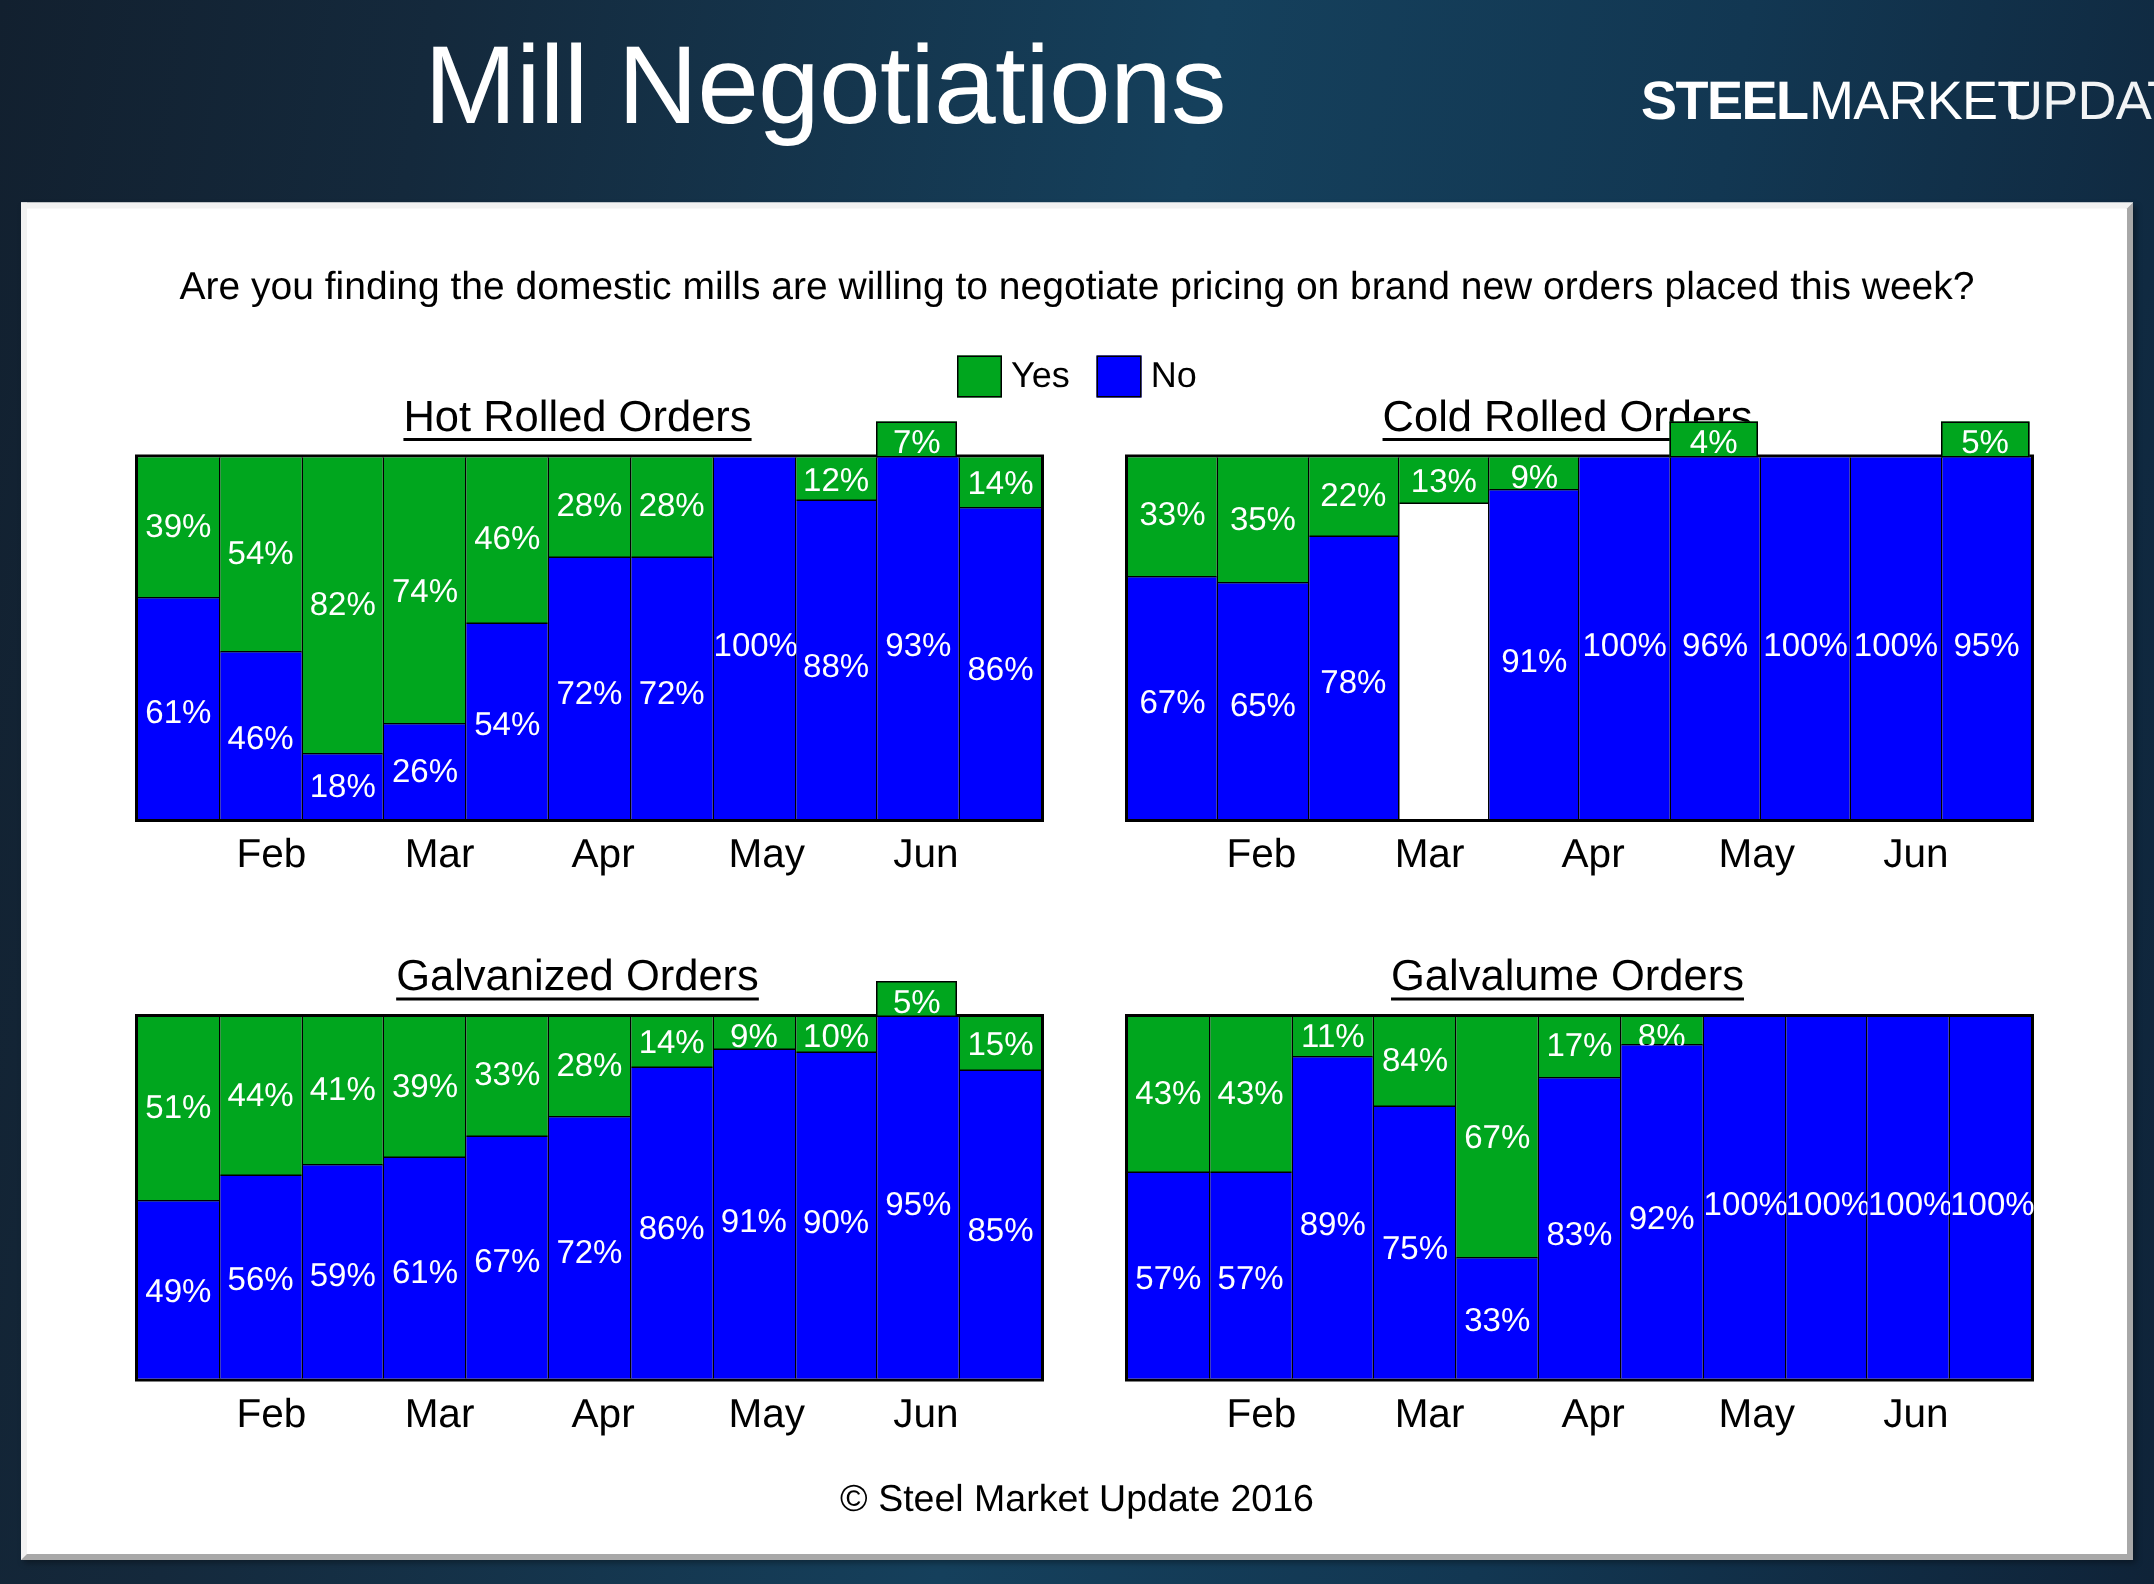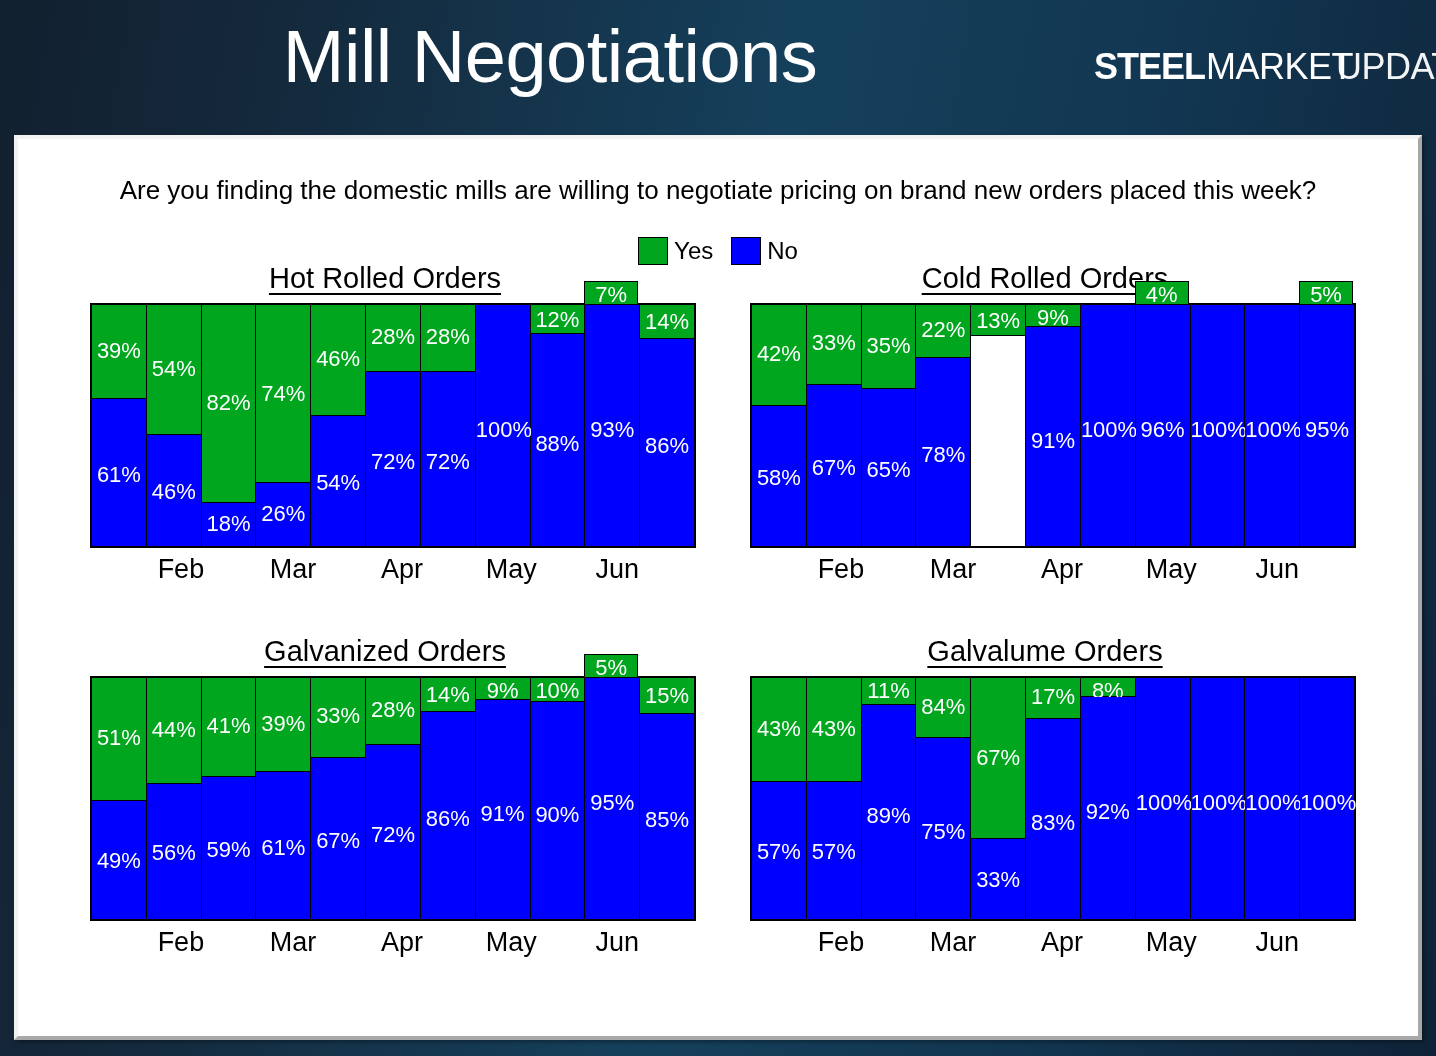--- a/index.html
+++ b/index.html
@@ -262,28 +262,20 @@
         <div class="axis-label" style="left: 51.5%;">Apr</div>
         <div class="axis-label" style="left: 69.5%;">May</div>
         <div class="axis-label" style="left: 87%;">Jun</div>
       </div>
   </div>
 
   <div class="chart" id="chart-cold">
     <div class="chart-title">Cold Rolled Orders</div>
     <div class="plot">
         <div class="bar">
-          <div class="seg seg-yes" style="height: 42%;">
-            <span class="seg-label" style="top: 36.45px;">42%</span>
-          </div>
-          <div class="seg seg-no" style="height: 58%;">
-            <span class="seg-label" style="top: 58.892px;">58%</span>
-          </div>
-        </div>
-        <div class="bar">
           <div class="seg seg-yes" style="height: 33%;">
             <span class="seg-label" style="top: 25.425px;">33%</span>
           </div>
           <div class="seg seg-no" style="height: 67%;">
             <span class="seg-label" style="top: 70.358px;">67%</span>
           </div>
         </div>
         <div class="bar">
           <div class="seg seg-yes" style="height: 35%;">
             <span class="seg-label" style="top: 27.875px;">35%</span>
@@ -537,13 +529,14 @@
       </div>
     <div class="axis-labels">
         <div class="axis-label" style="left: 15%;">Feb</div>
         <div class="axis-label" style="left: 33.5%;">Mar</div>
         <div class="axis-label" style="left: 51.5%;">Apr</div>
         <div class="axis-label" style="left: 69.5%;">May</div>
         <div class="axis-label" style="left: 87%;">Jun</div>
       </div>
   </div>
 
+  <div id="footer">© Steel Market Update 2016</div>
 </div>
 
 </body></html>

